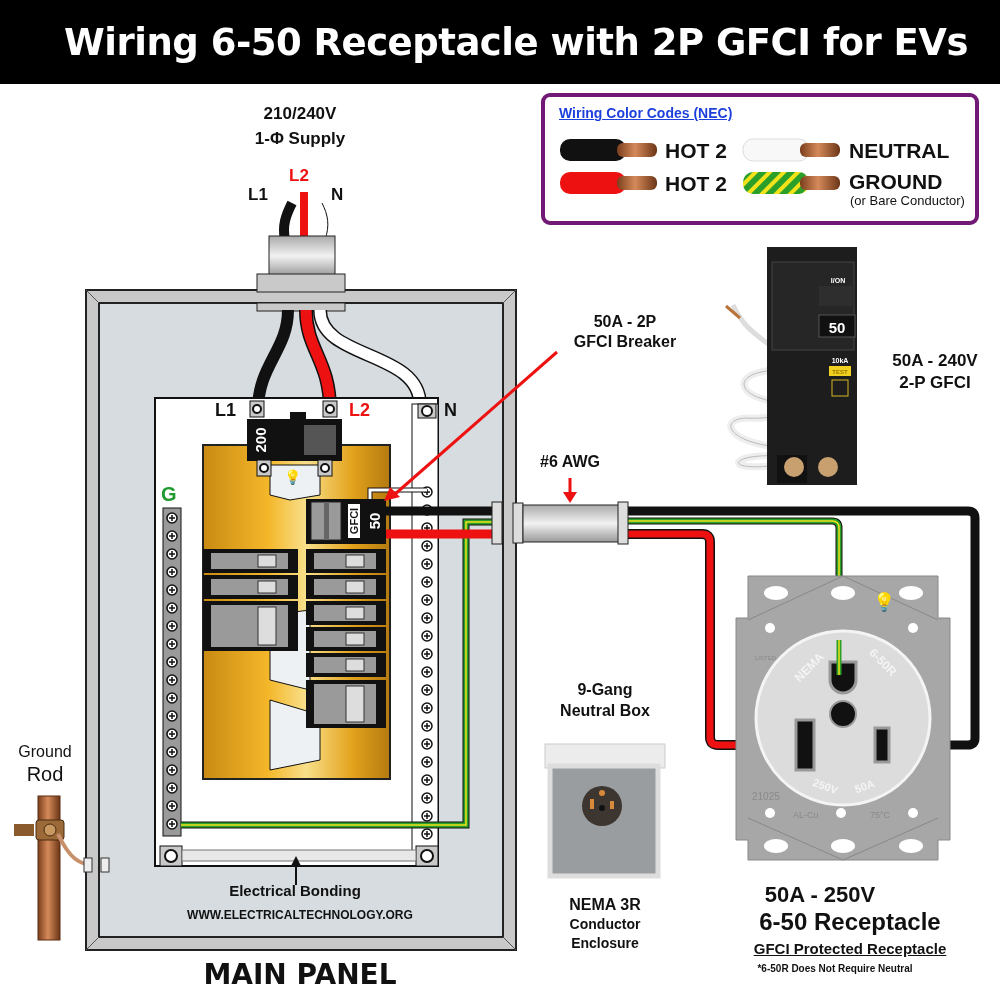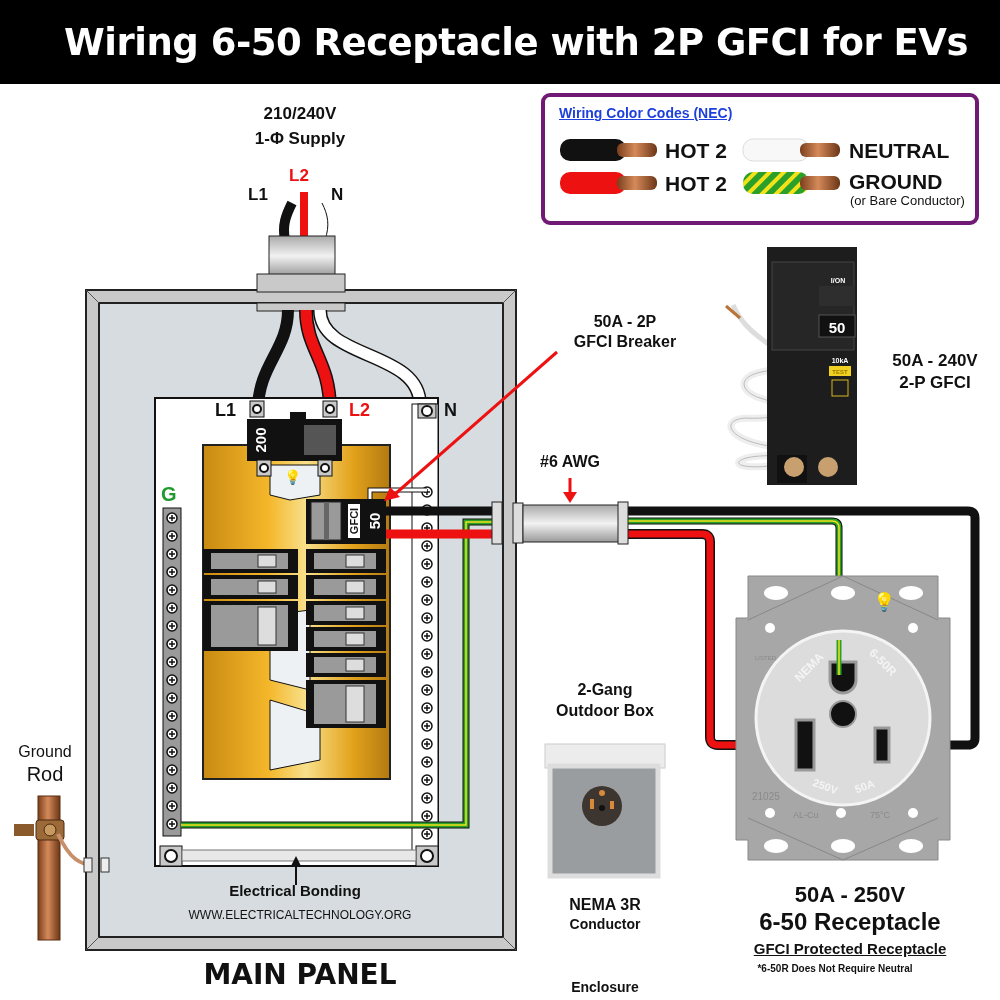--- a/index.html
+++ b/index.html
@@ -513,36 +513,36 @@
   <div class="leg-lbl" style="left:304px;top:42px;">NEUTRAL</div>
   <div class="leg-lbl" style="left:304px;top:73px;">GROUND</div>
   <div class="leg-sub" style="left:305px;top:96px;">(or Bare Conductor)</div>
 </div>
 
 <div class="lbl" style="left:215px;top:400px;font-size:18px;">L1</div>
 <div class="lbl" style="left:349px;top:400px;font-size:18px;color:#ee1111;">L2</div>
 <div class="lbl" style="left:444px;top:400px;font-size:18px;">N</div>
 <div class="lbl" style="left:161px;top:482px;font-size:20px;color:#1e9a2e;">G</div>
 <div class="lbl" style="left:180px;top:882px;width:230px;font-size:15px;">Electrical Bonding</div>
-<div class="lbl" style="left:160px;top:908px;width:280px;font-size:12px;font-weight:normal;">WWW.ELECTRICALTECHNOLOGY.ORG</div>
+<div class="lbl" style="left:160px;top:908px;width:280px;font-size:12px;font-weight:bold;">WWW.ELECTRICALTECHNOLOGY.ORG</div>
 <div class="lbl" style="left:150px;top:958px;width:300px;font-size:28px;font-family:'DejaVu Sans',sans-serif;">MAIN PANEL</div>
 
 <div class="lbl" style="left:0;top:742px;width:90px;font-size:16px;font-weight:normal;">Ground</div>
 <div class="lbl" style="left:0;top:762px;width:90px;font-size:20px;font-weight:normal;">Rod</div>
 
 <div class="lbl" style="left:540px;top:312px;width:170px;font-size:16px;">50A - 2P</div>
 <div class="lbl" style="left:540px;top:332px;width:170px;font-size:16px;">GFCI Breaker</div>
 
 <div class="lbl" style="left:520px;top:452px;width:100px;font-size:16px;">#6 AWG</div>
 
 <div class="lbl" style="left:870px;top:351px;width:130px;font-size:17px;">50A - 240V</div>
 <div class="lbl" style="left:870px;top:373px;width:130px;font-size:17px;">2-P GFCI</div>
 
-<div class="lbl" style="left:540px;top:680px;width:130px;font-size:16px;">2-Gang</div>
-<div class="lbl" style="left:540px;top:701px;width:130px;font-size:16px;">Outdoor Box</div>
+<div class="lbl" style="left:540px;top:680px;width:130px;font-size:16px;">9-Gang</div>
+<div class="lbl" style="left:540px;top:701px;width:130px;font-size:16px;">Neutral Box</div>
 <div class="lbl" style="left:540px;top:895px;width:130px;font-size:16px;">NEMA 3R</div>
 <div class="lbl" style="left:540px;top:916px;width:130px;font-size:14px;">Conductor</div>
-<div class="lbl" style="left:540px;top:935px;width:130px;font-size:14px;margin-top:44px;">Enclosure</div>
-
-<div class="lbl" style="left:730px;top:882px;width:240px;font-size:22px;">50A - 250V</div>
+<div class="lbl" style="left:540px;top:935px;width:130px;font-size:14px;">Enclosure</div>
+
+<div class="lbl" style="left:700px;top:882px;width:240px;font-size:22px;">50A - 250V</div>
 <div class="lbl" style="left:720px;top:908px;width:260px;font-size:24px;">6-50 Receptacle</div>
 <div class="lbl" style="left:720px;top:940px;width:260px;font-size:15px;text-decoration:underline;">GFCI Protected Receptacle</div>
 <div class="lbl" style="left:690px;top:963px;width:290px;font-size:10px;">*6-50R Does Not Require Neutral</div>
 
 </body></html>

